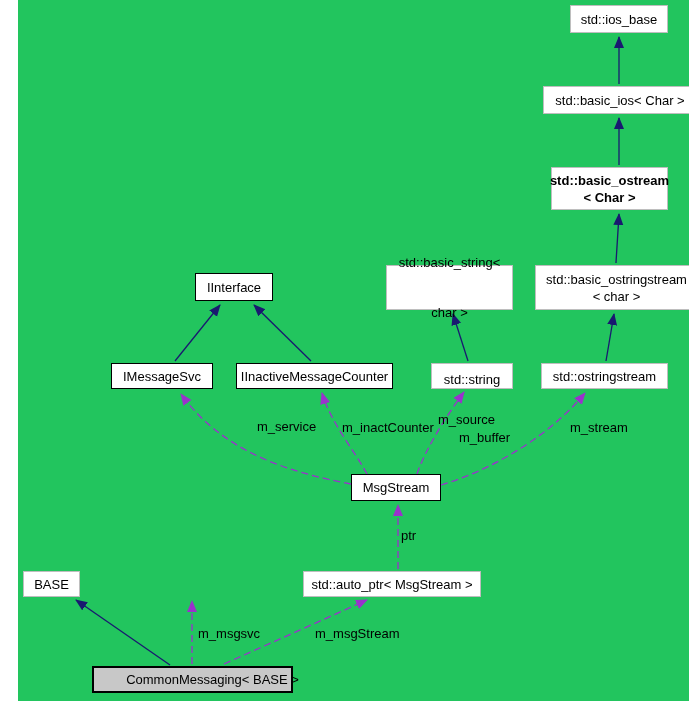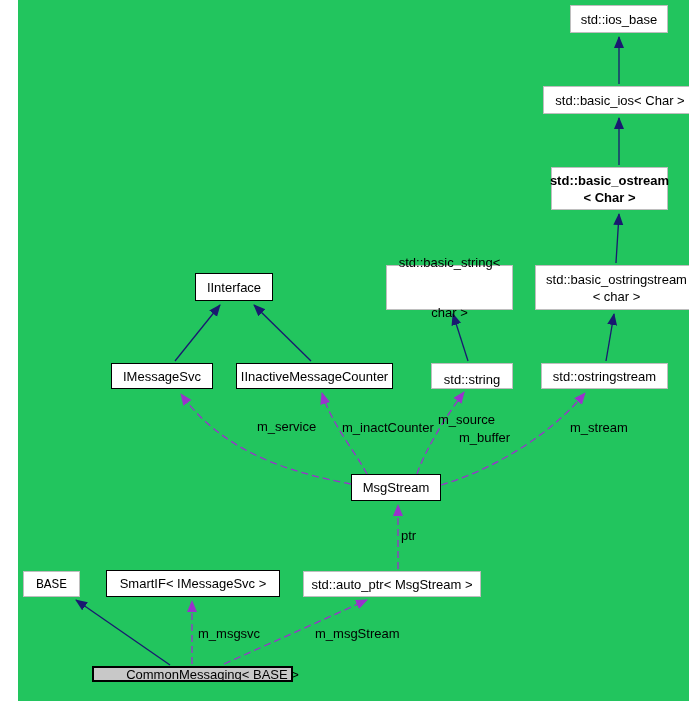--- a/index.html
+++ b/index.html
@@ -119,33 +119,30 @@
   </div>
 
   <div class="node" style="left:523px; top:363px; width:127px; height:26px;">
     <span>std::ostringstream</span>
   </div>
 
   <div class="node doc" style="left:333px; top:474px; width:90px; height:27px;">
     <span>MsgStream</span>
   </div>
 
-  <div class="node" style="left:5px; top:571px; width:57px; height:26px;font-family:Liberation Mono, monospace;">
+  <div class="node" style="left:5px; top:571px; width:57px; height:26px;">
     <span>BASE</span>
   </div>
 
-  <div class="node doc" style="left:88px; top:570px; width:174px; height:27px;">
-    <span>SmartIF&lt; IMessageSvc &gt;</span>
-  </div>
 
   <div class="node" style="left:285px; top:571px; width:178px; height:26px;">
     <span>std::auto_ptr&lt; MsgStream &gt;</span>
   </div>
 
-  <div class="node current" style="left:74px; top:666px; width:201px; height:16px;padding-left:40px;">
+  <div class="node current" style="left:74px; top:666px; width:201px; height:27px;padding-left:40px;">
     <span>CommonMessaging&lt; BASE &gt;</span>
   </div>
 
   <span class="elabel" style="left:239px; top:419px;">m_service</span>
   <span class="elabel" style="left:324px; top:420px;">m_inactCounter</span>
   <span class="elabel" style="left:420px; top:412px;">m_source</span>
   <span class="elabel" style="left:441px; top:430px;">m_buffer</span>
   <span class="elabel" style="left:552px; top:420px;">m_stream</span>
   <span class="elabel" style="left:383px; top:528px;">ptr</span>
   <span class="elabel" style="left:180px; top:626px;">m_msgsvc</span>

